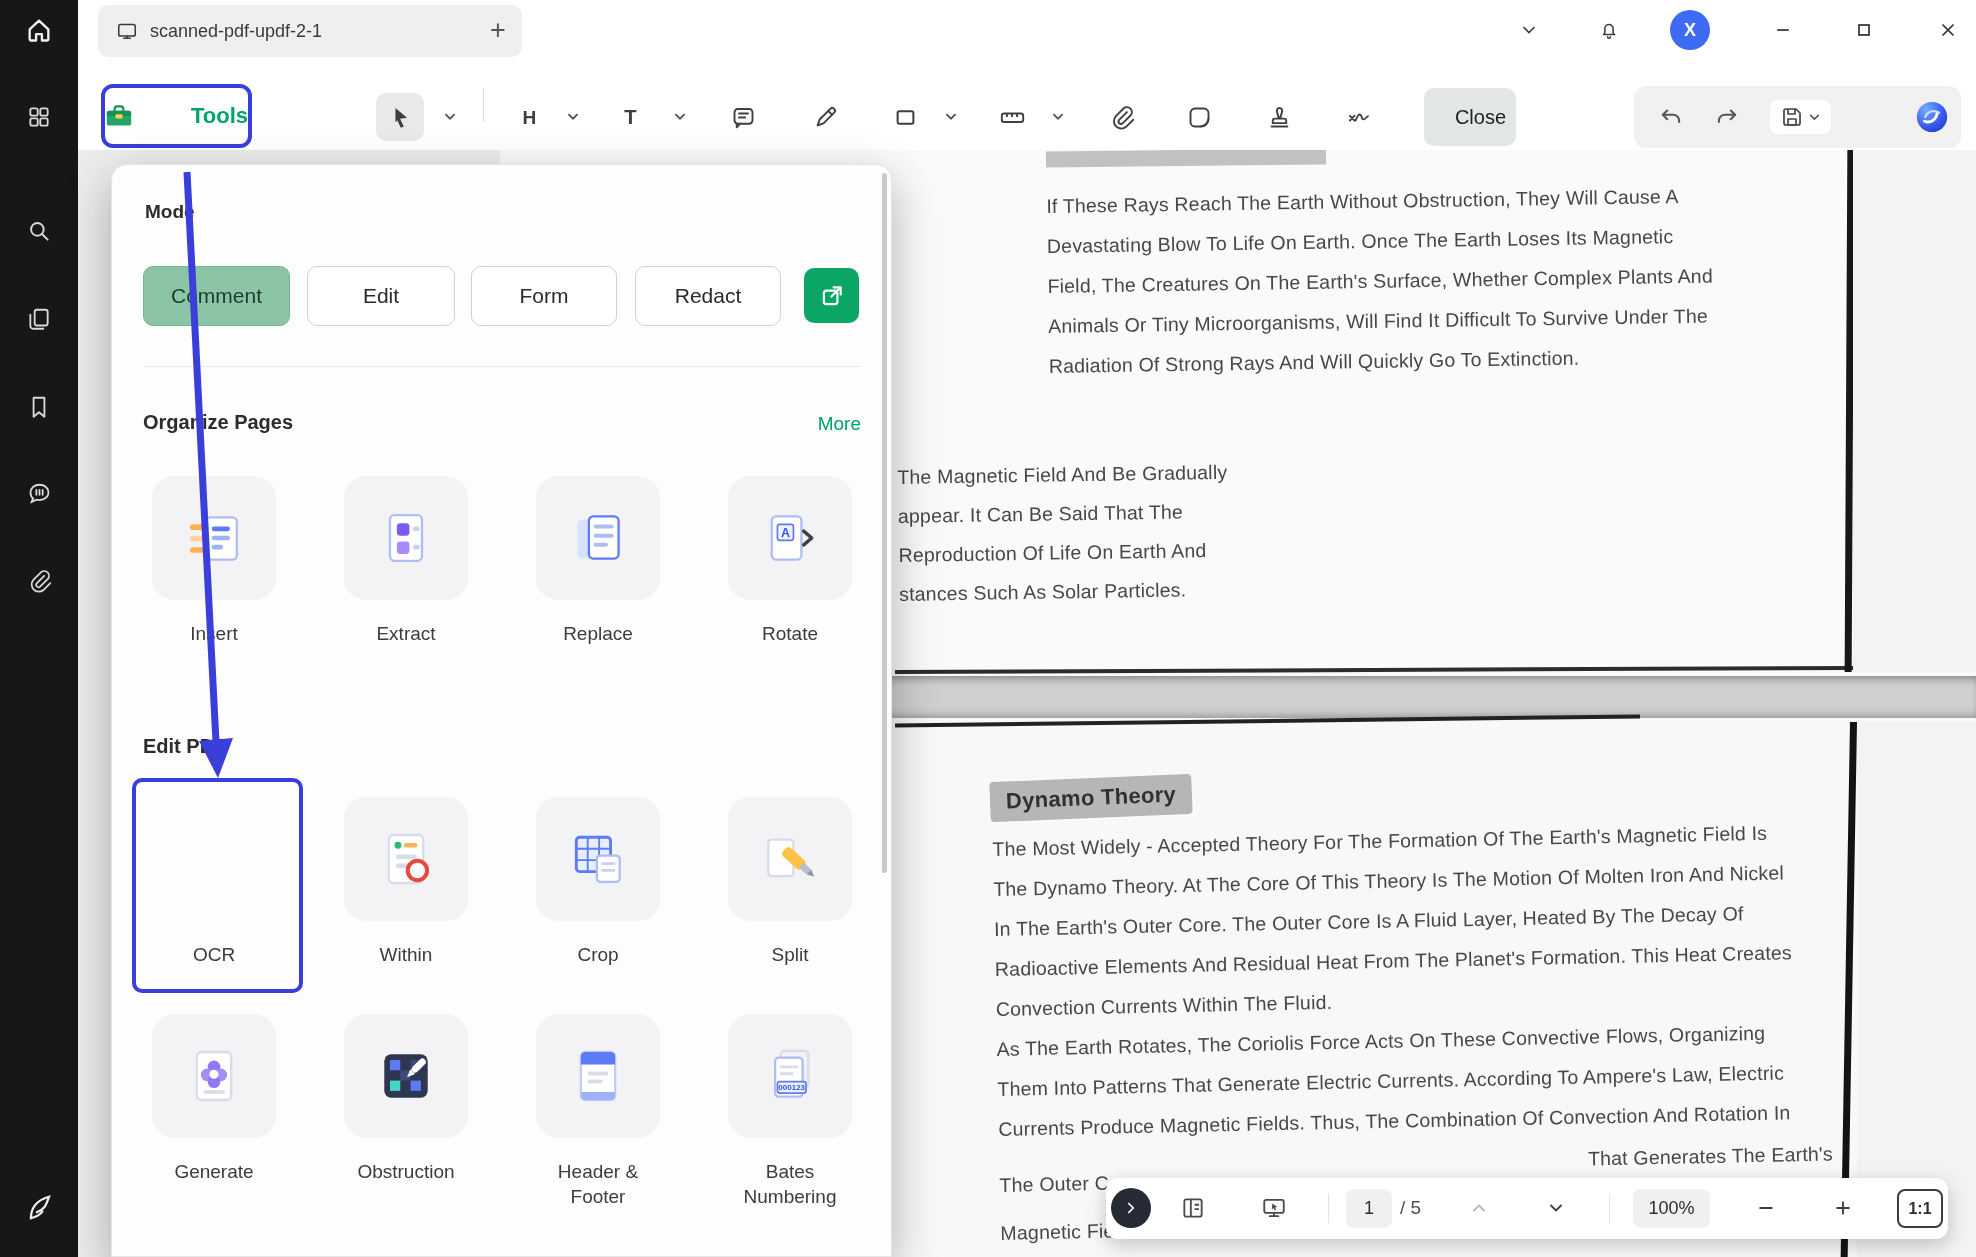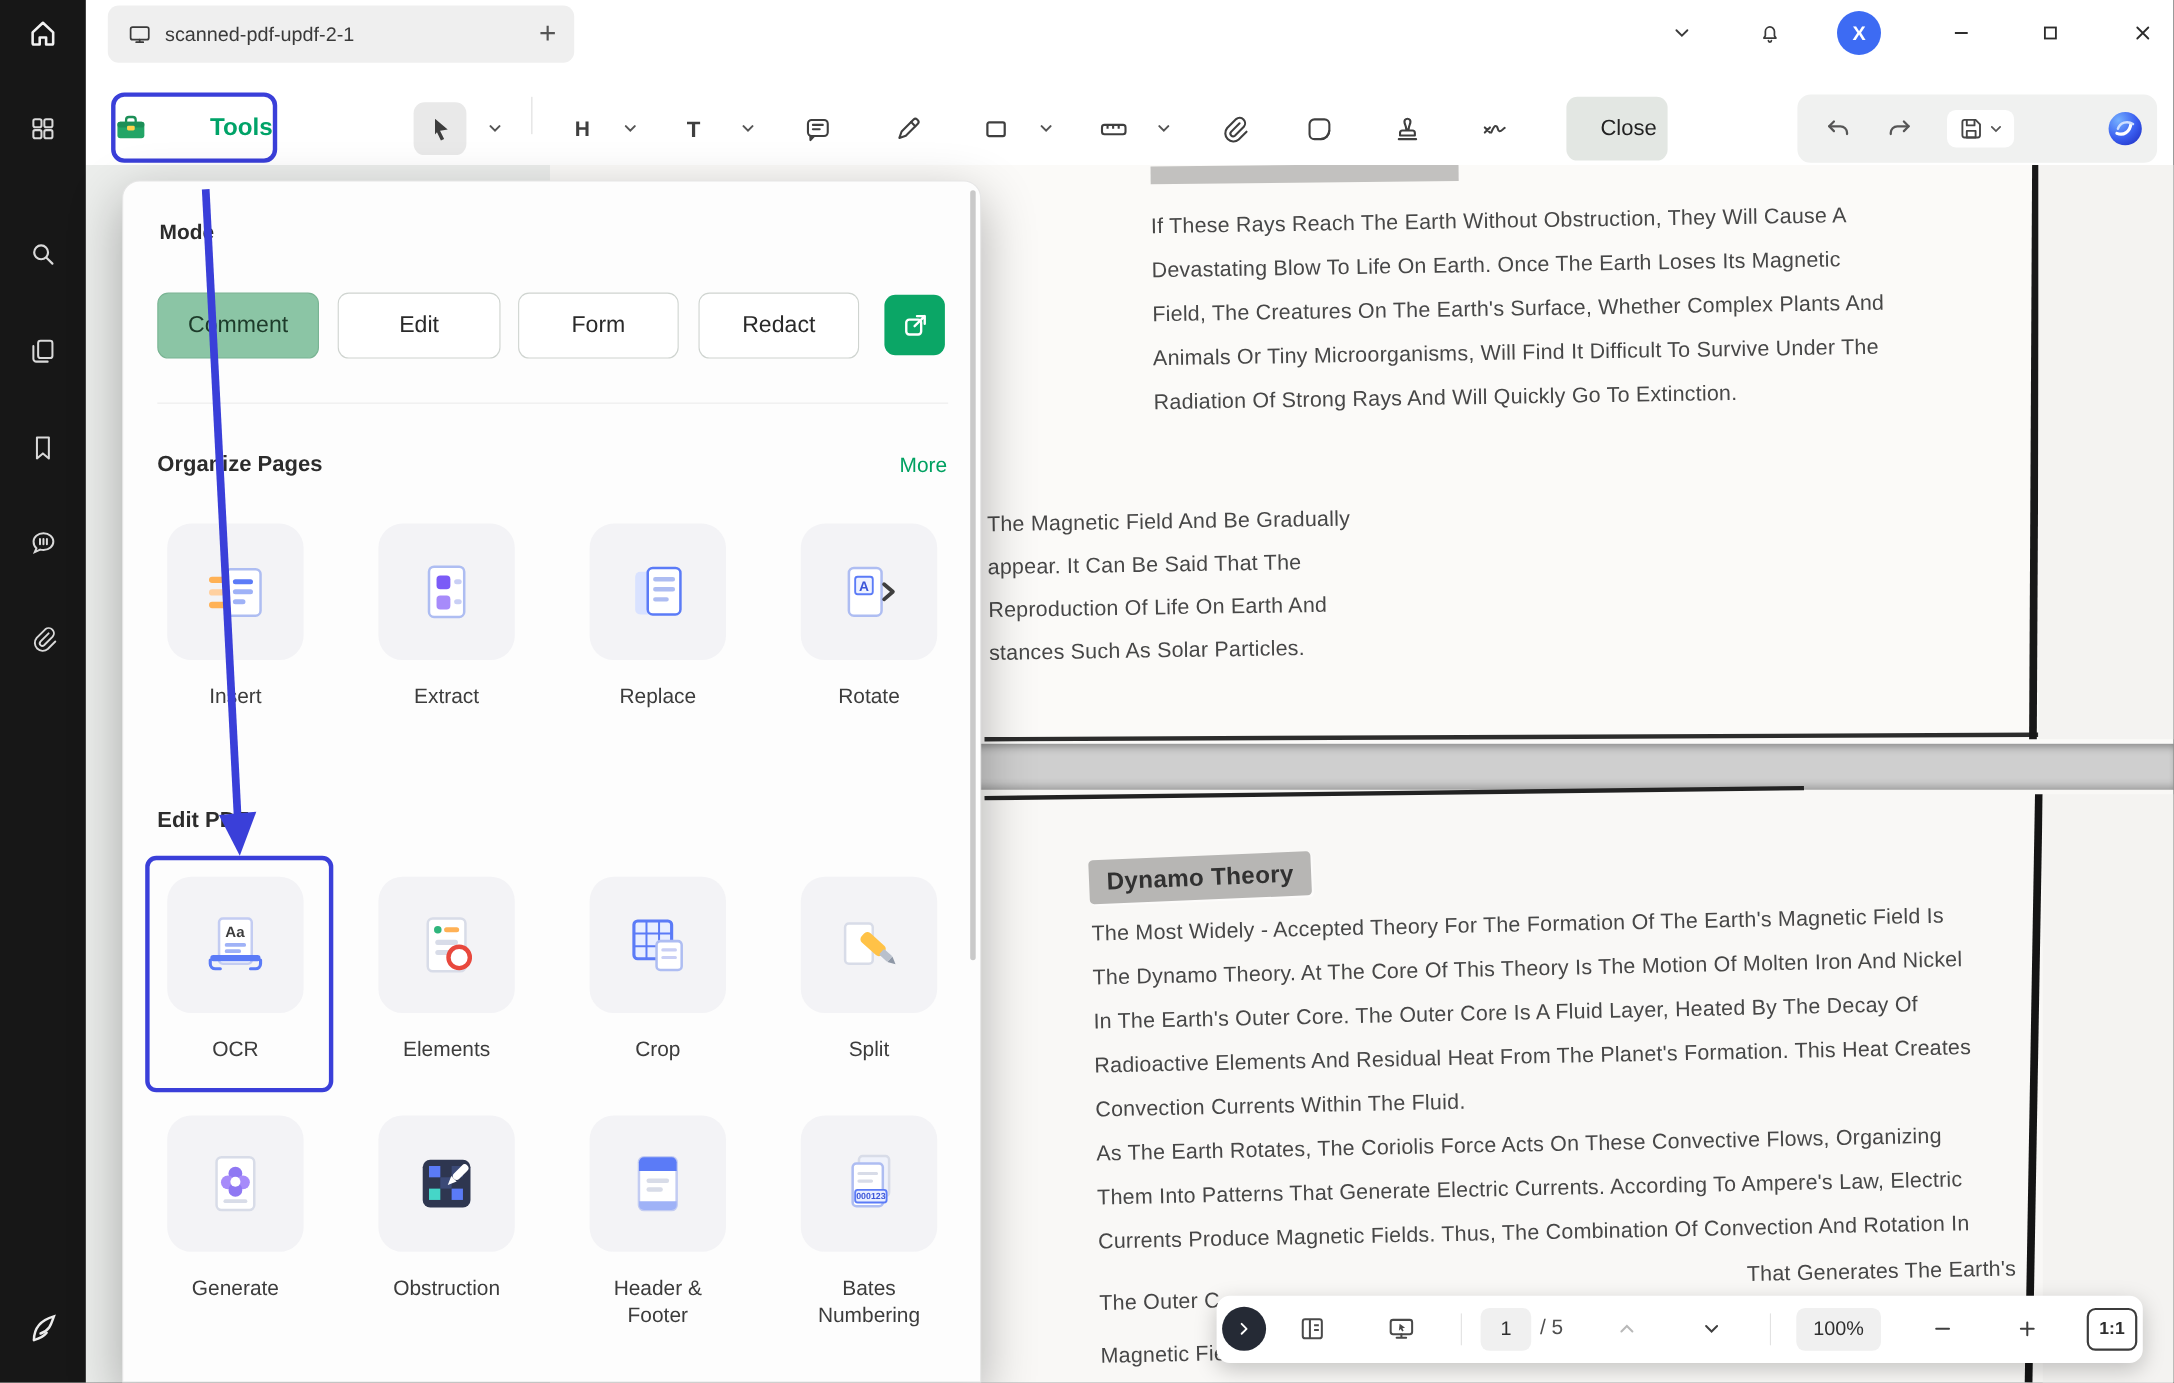--- a/index.html
+++ b/index.html
@@ -533,43 +533,34 @@
         <rect x="12" y="9" width="26" height="38" rx="4" fill="#fff" stroke="#AEBDF2" stroke-width="2"></rect>
         <rect x="17" y="16" width="14" height="14" rx="2" fill="#EEF2FF" stroke="#5B7BF7" stroke-width="1.5"></rect>
         <text x="24" y="27" font-size="11" font-weight="bold" fill="#3B55D9" text-anchor="middle" font-family="Liberation Sans, sans-serif">A</text>
         <path d="M40 22l7 6-7 6" fill="none" stroke="#3F3F3F" stroke-width="3" stroke-linecap="round" stroke-linejoin="round"></path>
       </svg>
     </div>
     <div class="tlabel" style="left:613px;top:456px">Rotate</div>
 
     <div class="seclabel" style="left:31px;top:570px">Edit PDF</div>
 
-    <div class="tile" style="left:40px;top:632px">
-      <svg width="64" height="64" viewBox="0 0 56 56">
-        <rect x="15" y="7" width="26" height="36" rx="3" fill="#fff" stroke="#C3CCF2" stroke-width="2"></rect>
-        <text x="20" y="22" font-size="12" font-weight="bold" fill="#3C3C3C" font-family="Liberation Sans, sans-serif">Aa</text>
-        <path d="M21 28h14M21 33h10" stroke="#9FB2F7" stroke-width="3" stroke-linecap="round"></path>
-        <path d="M8 40v3a4 4 0 0 0 4 4h4M48 40v3a4 4 0 0 1-4 4h-4" fill="none" stroke="#5B7BF7" stroke-width="2.5" stroke-linecap="round"></path>
-        <rect x="8" y="36" width="40" height="5" rx="2.5" fill="#5B7BF7"></rect>
-      </svg>
-    </div>
     <div class="tlabel" style="left:37px;top:777px">OCR</div>
     <div class="ocrbox"></div>
 
     <div class="tile" style="left:232px;top:632px">
       <svg width="64" height="64" viewBox="0 0 56 56">
         <rect x="13" y="7" width="30" height="42" rx="4" fill="#fff" stroke="#D8DCE8" stroke-width="2"></rect>
         <circle cx="21" cy="16" r="3" fill="#2FB57C"></circle>
           <rect x="26" y="14" width="12" height="4" rx="2" fill="#FFB155"></rect>
         <rect x="19" y="24" width="18" height="4" rx="2" fill="#D8DCE8"></rect>
           <rect x="19" y="32" width="12" height="4" rx="2" fill="#D8DCE8"></rect>
         <circle cx="38" cy="38" r="8.5" fill="#fff" stroke="#E8483D" stroke-width="3.5"></circle>
       </svg>
     </div>
-    <div class="tlabel" style="left:229px;top:777px">Elements</div>
+    <div class="tlabel" style="left:229px;top:777px">Within</div>
 
     <div class="tile" style="left:424px;top:632px">
       <svg width="64" height="64" viewBox="0 0 56 56">
         <rect x="9" y="9" width="30" height="30" rx="3" fill="#E8EEFF" stroke="#5B7BF7" stroke-width="2.5"></rect>
         <path d="M19 9v30M29 9v30M9 19h30M9 29h30" stroke="#5B7BF7" stroke-width="1.6"></path>
         <rect x="27" y="25" width="20" height="23" rx="3" fill="#fff" stroke="#AEBDF2" stroke-width="2"></rect>
         <path d="M32 32h10M32 38h10" stroke="#C9CFF5" stroke-width="2.5" stroke-linecap="round"></path>
       </svg>
     </div>
     <div class="tlabel" style="left:421px;top:777px">Crop</div>

